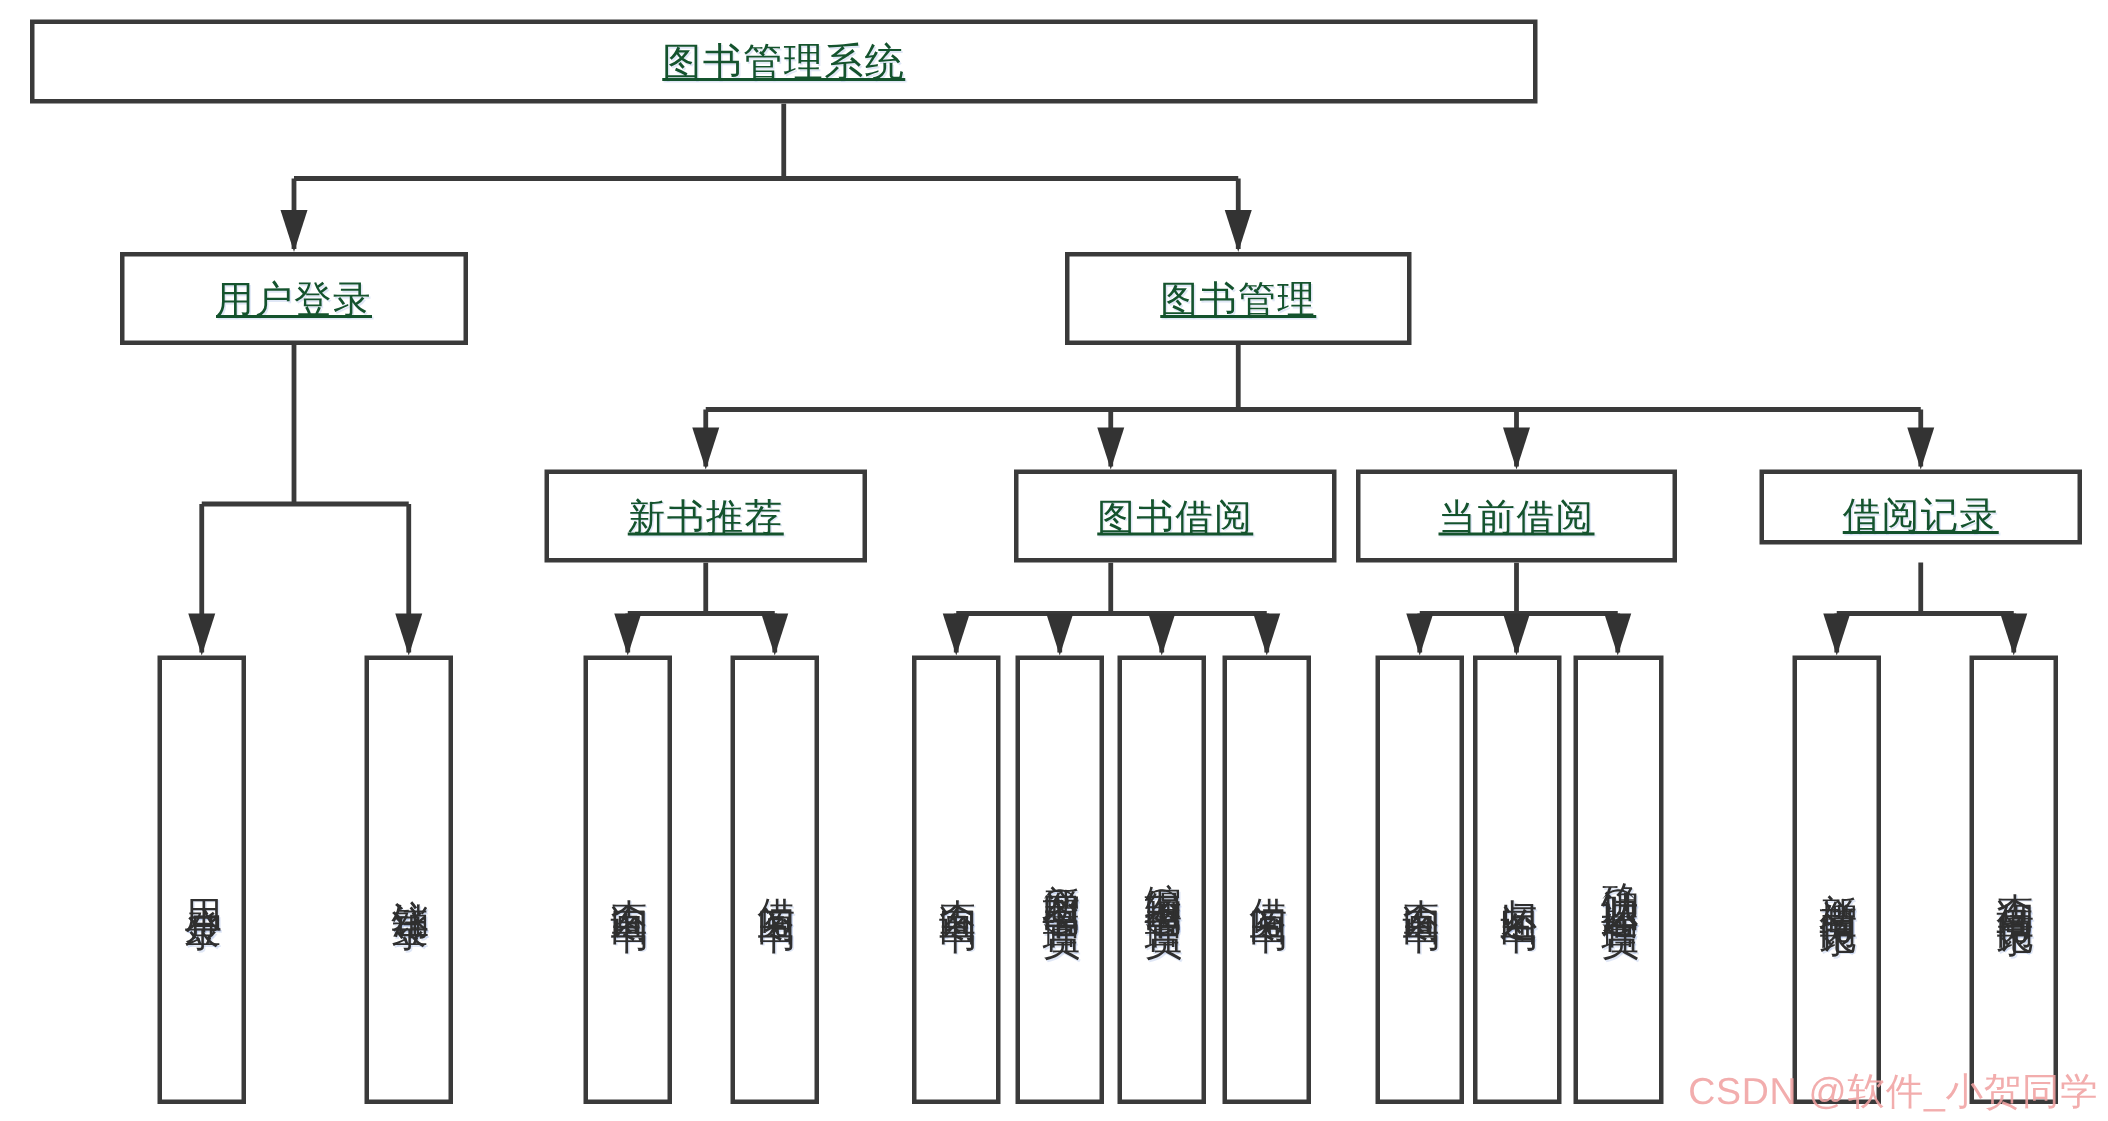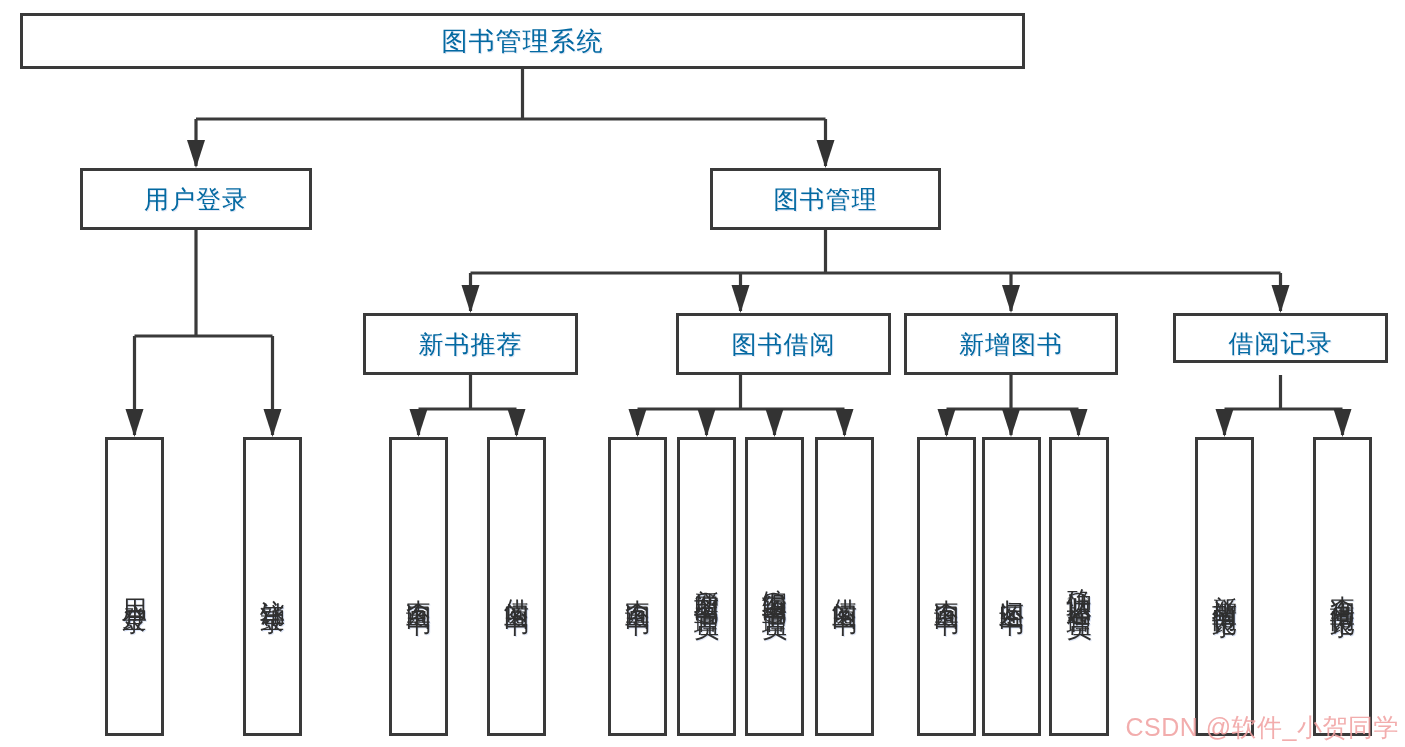--- a/index.html
+++ b/index.html
@@ -14,25 +14,26 @@
   .cline{stroke:#3a3a3a;stroke-width:3.2;fill:none;}
   .ahead{fill:#333333;stroke:none;}
   .box{
     position:absolute;
     box-sizing:border-box;
     border:3px solid #3a3a3a;
     background:#ffffff;
     display:flex;align-items:center;justify-content:center;
   }
   .hlabel{
-    color:#0369a1;
+    color:#14532d;
     font-size:25px;
     letter-spacing:1px;
     white-space:nowrap;
     text-shadow:1px 1px 0 rgba(130,160,220,0.25);
+    text-decoration:underline;
   }
   .title-label{font-size:26px;}
   .vlabel{
     writing-mode:vertical-rl;
     text-orientation:mixed;
     color:#2f2f2f;
     font-size:25px;
     letter-spacing:4px;
     line-height:1;
     white-space:nowrap;
@@ -106,21 +107,21 @@
     <span class="hlabel">新书推荐</span>
   </div>
 
   <div class="box" style="left:710px;top:168px;width:231px;height:62px;">
     <span class="hlabel">图书管理</span>
   </div>
   <div class="box" style="left:633px;top:313px;width:215px;height:62px;margin-left:43px;">
     <span class="hlabel">图书借阅</span>
   </div>
   <div class="box" style="left:904px;top:313px;width:214px;height:62px;">
-    <span class="hlabel">新增图书</span>
+    <span class="hlabel">当前借阅</span>
   </div>
   <div class="box" style="left:1173px;top:313px;width:215px;height:50px;align-items:flex-end;">
     <span class="hlabel">借阅记录</span>
   </div>
 
   <div class="box" style="left:105px;top:437px;width:59px;height:299px;">
     <span class="vlabel">用户登录</span>
   </div>
   <div class="box" style="left:243px;top:437px;width:59px;height:299px;">
     <span class="vlabel">注销登录</span>

